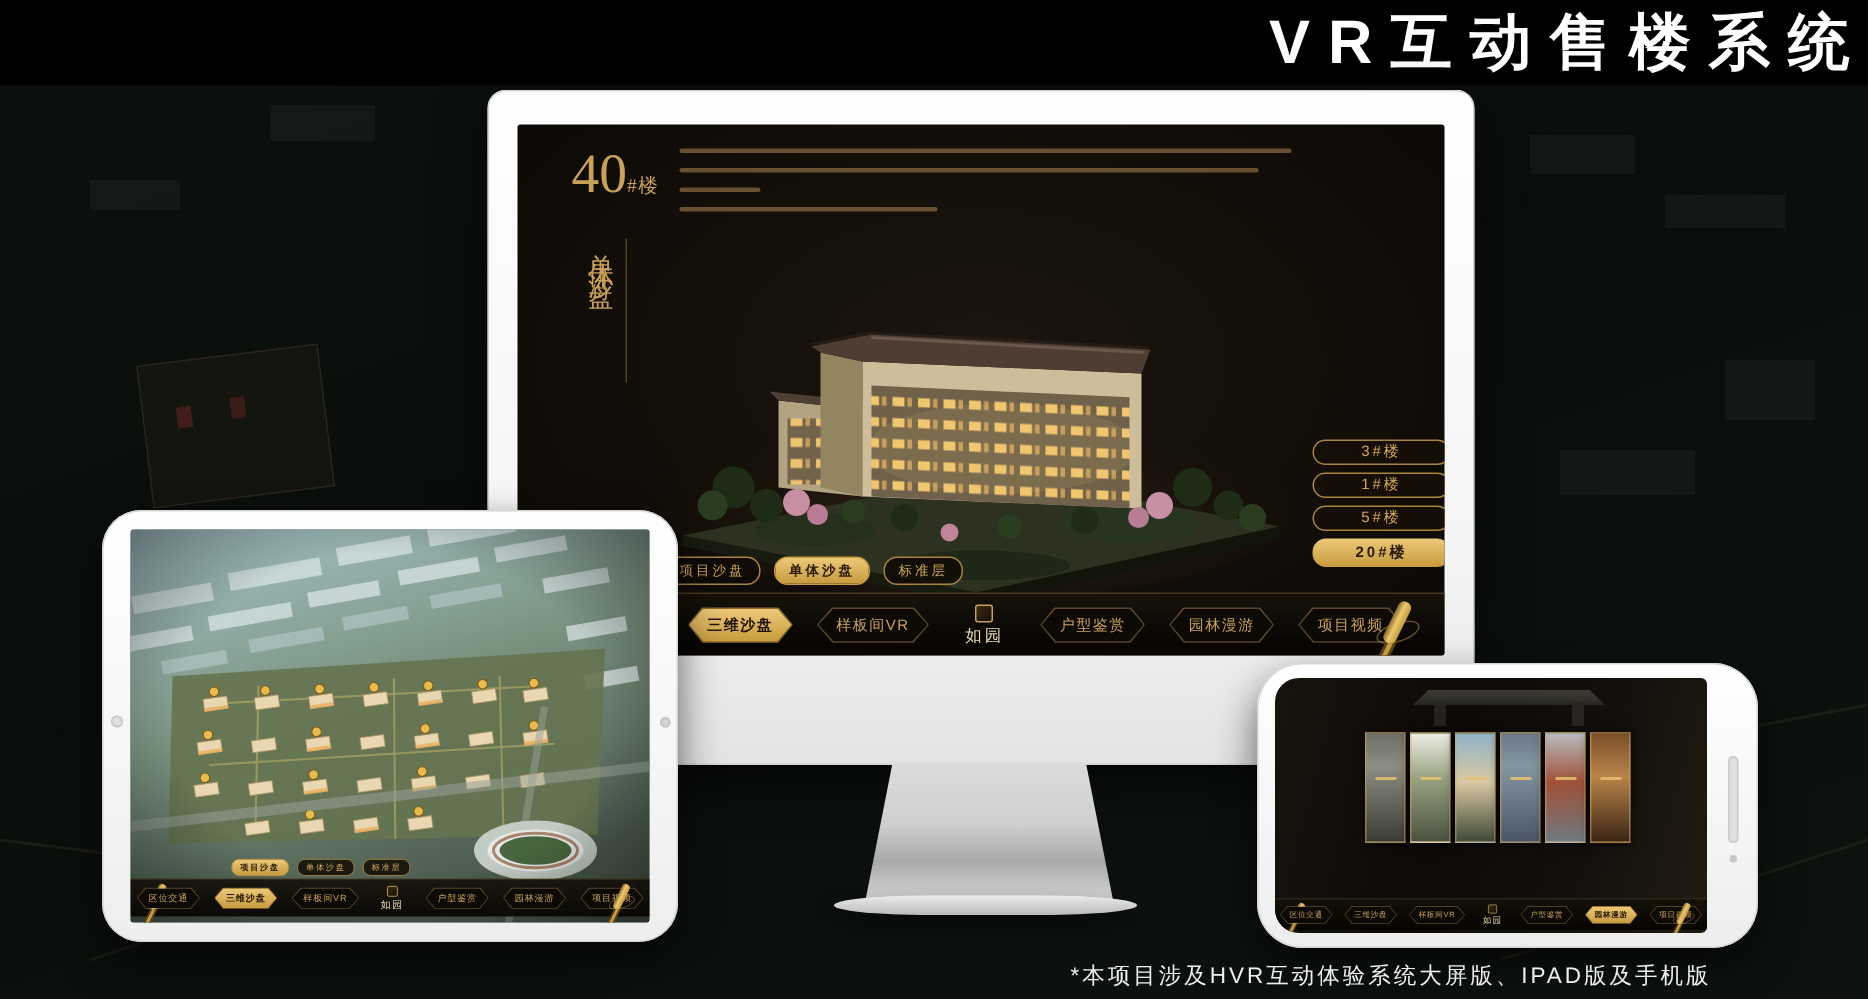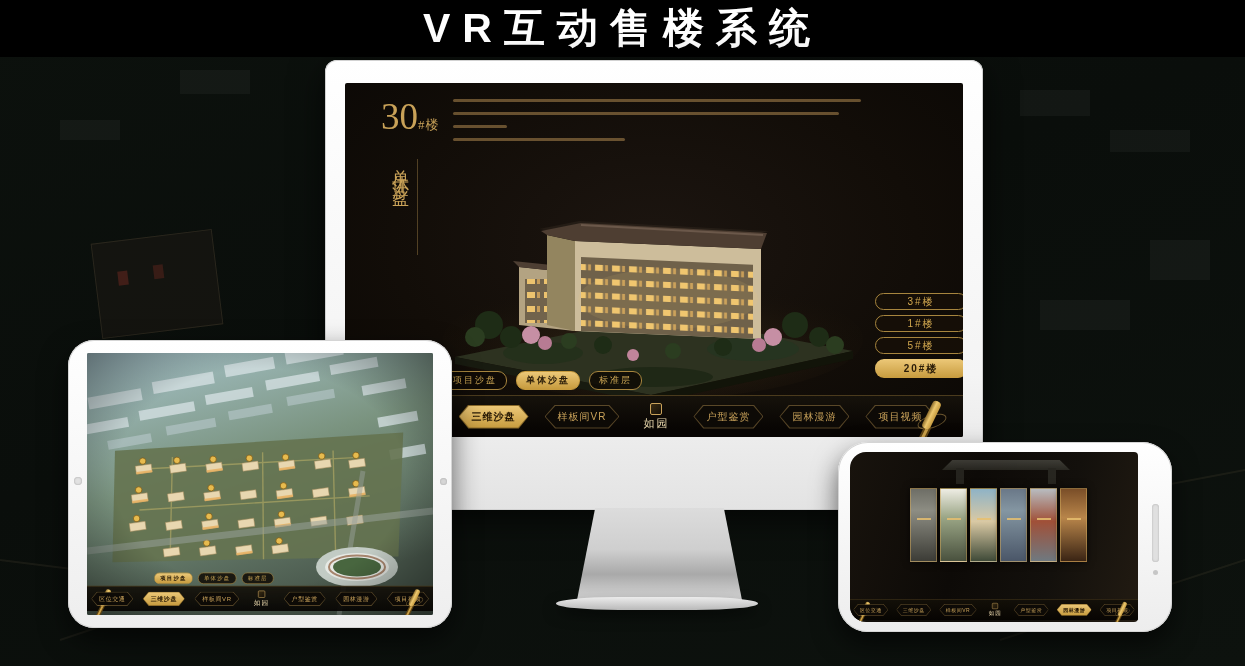--- a/index.html
+++ b/index.html
@@ -13,21 +13,21 @@
   .bg-plaque { position:absolute; left:96px; top:236px; width:122px; height:96px;
     transform:rotate(-7deg); border:1px solid rgba(140,120,90,.18);
     background:rgba(26,23,19,.65); }
   .bg-plaque::before { content:''; position:absolute; left:22px; top:30px; width:10px; height:14px;
     background:rgba(150,50,40,.35); }
   .bg-plaque::after { content:''; position:absolute; left:58px; top:28px; width:10px; height:14px;
     background:rgba(150,50,40,.28); }
 
   
   .title-band { position:absolute; left:0; top:0; width:1245px; height:57px; background:#000; }
-  .title-band h1 { text-align:center; line-height:56px; font-size:41px; font-weight:bold;
+  .title-band h1 { text-align:right; line-height:56px; font-size:41px; font-weight:bold;
     color:#ffffff; letter-spacing:12px; }
 
   
   .footnote { position:absolute; right:104px; bottom:6px; font-size:15px; color:#efefef;
     letter-spacing:2px; }
 
   
   .monitor-frame { position:absolute; left:325px; top:60px; width:658px; height:450px;
     background:linear-gradient(180deg,#ffffff 0%,#f4f4f4 70%,#e3e3e3 100%);
     border-radius:12px; box-shadow:0 10px 34px rgba(0,0,0,.65), inset 0 0 0 1px #d2d2d2; }
@@ -182,21 +182,21 @@
   </div>
 
   <div class="title-band">
     <h1>VR互动售楼系统</h1>
   </div>
 
   <div class="monitor-frame">
     <div class="monitor-screen">
 
       <div class="hero-number">
-        <span>30</span><span class="suffix">#楼</span>
+        <span>40</span><span class="suffix">#楼</span>
       </div>
       <div class="hero-rule"></div>
       <div class="hero-sub">单体沙盘</div>
 
       <div class="desc-lines">
         <div class="dl1"></div>
           <div class="dl2"></div>
           <div class="dl3"></div>
           <div class="dl4"></div>
       </div>
@@ -502,14 +502,15 @@
               <i>项目视频</i>
             </span>
           <span class="scrollicon right"></span>
         </div>
       </div>
     </div>
     <div class="phone-sidebar"></div>
     <div class="phone-camdot"></div>
   </div>
 
+  <div class="footnote">*本项目涉及HVR互动体验系统大屏版、IPAD版及手机版</div>
 
 </div>
 
 </body></html>

